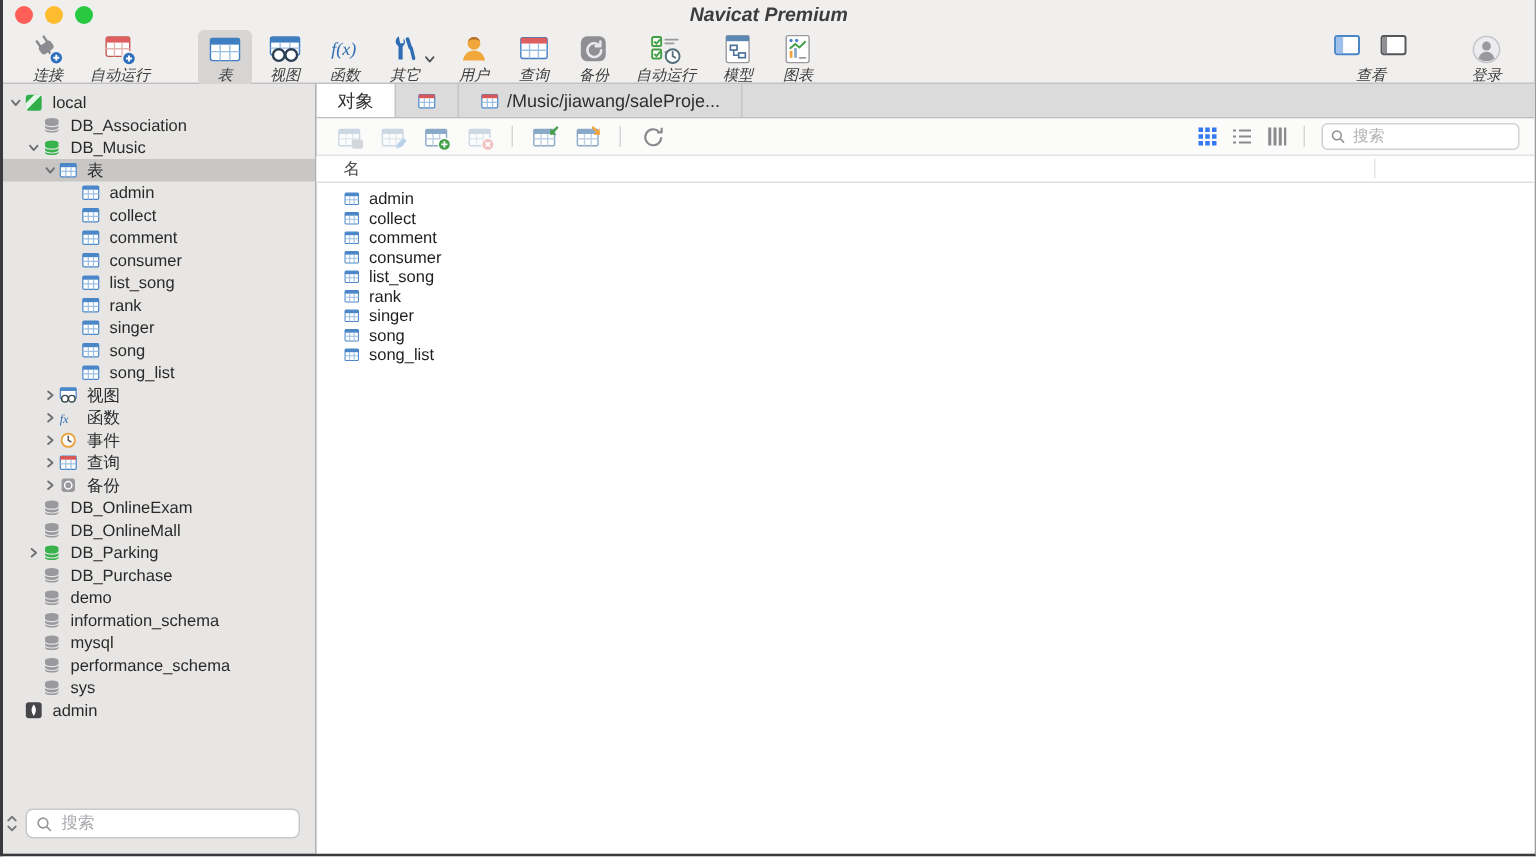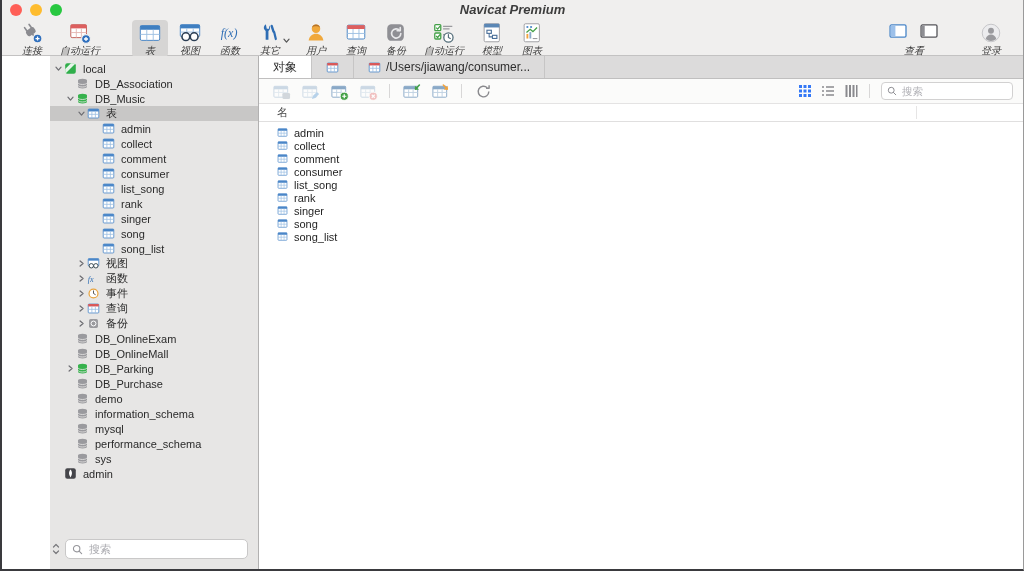--- a/index.html
+++ b/index.html
@@ -19,21 +19,21 @@
   .tb-ic{height:24px;display:flex;align-items:center;justify-content:center;position:relative;}
   .tb-ic svg{width:24px;height:24px;}
   .tb-label{font-size:10px;color:#3c3c3c;line-height:9px;margin-top:1px;white-space:nowrap;font-style:italic;}
   .caret{position:absolute;right:-8px;top:9px;color:#555;}
   .caret svg{width:7px;height:7px;transform:rotate(90deg);}
   .tb-right{margin-left:auto;display:flex;align-items:flex-start;gap:28px;padding-right:4px;}
   .tb-pair{display:flex;gap:12px;height:24px;align-items:center;}
   .tb-pair svg{width:19px;height:15px;}
   
   .bodyrow{flex:1;display:flex;min-height:0;}
-  .sidebar{width:208px;background:#e7e6e5;border-right:1px solid #b2b1b1;position:relative;flex-shrink:0;margin-left:48px;}
+  .sidebar{width:208px;background:#e7e6e5;border-right:1px solid #b2b1b1;position:relative;flex-shrink:0;}
   .tree{padding-top:5px;overflow:hidden;}
   .trow{height:15px;display:flex;align-items:center;font-size:11px;color:#2a2a2a;white-space:nowrap;}
   .trow.selected{background:#c8c7c6;}
   .chev{width:11px;height:9px;display:flex;align-items:center;justify-content:center;color:#6e6e73;flex-shrink:0;}
   .chev svg{width:7px;height:7px;}
   .chev.exp svg{transform:rotate(90deg);}
   .chev.none{visibility:hidden;}
   .tic{width:16px;height:13px;margin-right:3px;flex-shrink:0;display:flex;align-items:center;}
   .tic svg{width:13px;height:13px;}
   .l0{padding-left:3px}.l1{padding-left:15px}.l2{padding-left:26px}.l3{padding-left:41px}
@@ -727,21 +727,21 @@
                 <use href="#s-querytbl"></use>
               </svg>
             </span>
         </div>
         <div class="tab">
           <span class="ticon">
               <svg viewBox="0 0 16 16">
                 <use href="#s-querytbl"></use>
               </svg>
             </span>
-          <span>/Users/jiawang/consumer...</span>
+          <span>/Music/jiawang/saleProje...</span>
         </div>
         <div class="tabfill"></div>
       </div>
 
       <div class="objbar">
         <span class="ob-btn dis">
           <svg viewBox="0 0 20 20">
               <use href="#s-btable"></use>
               <rect x="11" y="11.5" width="8" height="6.5" rx="1.5" fill="#9aa7b3"></rect>
             </svg>

